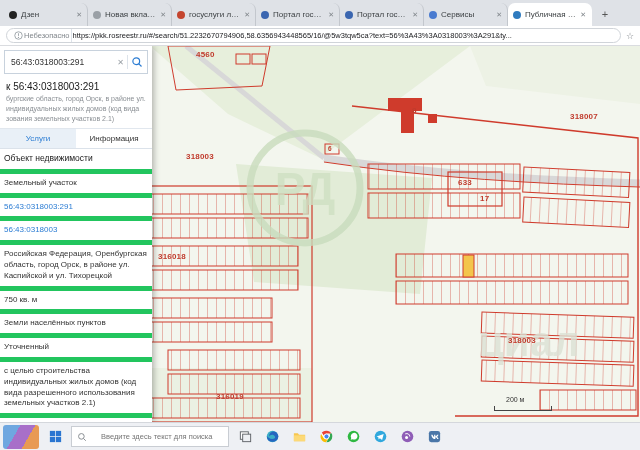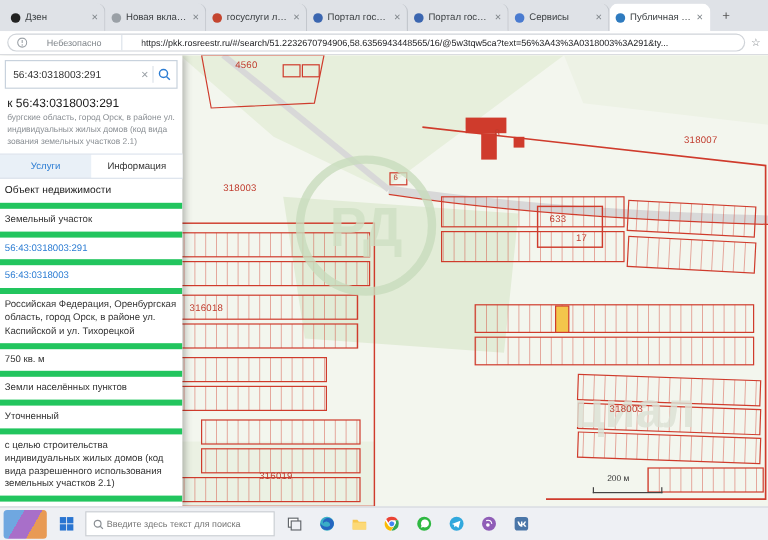--- a/index.html
+++ b/index.html
@@ -11,30 +11,30 @@
   .tabstrip{position:absolute;top:0;left:0;right:0;height:26px;background:#dfe2e7;display:flex;align-items:flex-end;padding:3px 4px 0}
   .tab{position:relative;height:23px;flex:0 0 84px;display:flex;align-items:center;gap:4px;padding:0 5px;font-size:8px;color:#3c4043;background:#dfe2e7;border-right:1px solid #c3c7cd;border-radius:7px 7px 0 0;white-space:nowrap;overflow:hidden}
   .tab.active{background:#fff;border-right:1px solid transparent}
   .fav{width:8px;height:8px;border-radius:50%;flex:0 0 auto}
   .tab .title{flex:1;overflow:hidden;text-overflow:ellipsis}
   .tab .x{font-size:7px;color:#80868b}
   .newtab{width:18px;height:18px;margin:0 0 3px 4px;display:flex;align-items:center;justify-content:center;font-size:11px;color:#555}
 
   
   .addrbar{position:absolute;top:26px;left:0;right:0;height:20px;background:#fff;border-bottom:1px solid #dadce0;display:flex;align-items:center;gap:5px;padding:0 6px}
-  .addrpill{flex:1;height:15px;border:1px solid #d0d4d9;border-radius:8px;background:#fff;display:flex;align-items:center;gap:16px;padding:0 7px;font-size:7.5px;color:#5f6368;white-space:nowrap;overflow:hidden}
+  .addrpill{flex:1;height:15px;border:1px solid #d0d4d9;border-radius:8px;background:#fff;display:flex;align-items:center;gap:1px;padding:0 7px;font-size:7.5px;color:#5f6368;white-space:nowrap;overflow:hidden}
   .sec{color:#80868b;flex:0 0 auto}
   .url{color:#202124;overflow:hidden;text-overflow:ellipsis}
   .star{font-size:9px;color:#80868b;flex:0 0 auto}
 
   
   .content{position:absolute;top:46px;left:0;width:640px;height:376px;overflow:hidden;background:#f3f6ee}
   .mapwrap{position:absolute;inset:0}
   .mapwrap svg{position:absolute;inset:0}
-  .maplabel{position:absolute;font-size:8px;font-weight:400;color:#c03b2d;letter-spacing:.2px}
+  .maplabel{position:absolute;font-size:8px;font-weight:700;color:#c03b2d;letter-spacing:.2px}
   .maplabel.small{font-size:6.5px}
   .scalelabel{position:absolute;left:506px;top:350px;font-size:7px;color:#333}
   .scalebar{position:absolute;left:494px;top:360px;width:58px;height:5px;border-left:1px solid #444;border-right:1px solid #444;border-bottom:1px solid #444}
 
   
   .sidebar{position:absolute;top:0;left:0;width:152px;height:376px;background:#fff;box-shadow:2px 0 6px rgba(0,0,0,.28);display:flex;flex-direction:column}
   .searchrow{margin:4px 4px 2px;border:1px solid #c8d2dd;height:24px;display:flex;align-items:center;padding:0 4px;gap:3px;background:#fff;flex:0 0 auto}
   .searchinput{flex:1;min-width:0;border:none;outline:none;font-size:8.5px;color:#333;font-family:inherit}
   .clearbtn{color:#9aa0a6;font-size:8px}
   .sep{width:1px;height:14px;background:#dde3ea}
@@ -47,21 +47,21 @@
   .sb-rows{flex:1;overflow:hidden}
   .sb-row{padding:4px 4px;border-bottom:5px solid #22c55e;font-size:8px;color:#333;line-height:1.35;word-wrap:break-word}
   .sb-row.header{font-size:8.5px;color:#1a1a1a}
   .sb-row.link{color:#2b7cd3}
 
   
   .taskbar{position:absolute;bottom:0;left:0;right:0;height:28px;background:#eef0f4;border-top:1px solid #d4d7dc;display:flex;align-items:center;gap:5px;padding:0 3px}
   .widget{width:36px;height:24px;border-radius:3px;background:linear-gradient(120deg,#6fa7e0 0 35%,#a86fc9 35% 65%,#e89a54 65% 100%);flex:0 0 auto}
   .tbbtn{width:22px;height:22px;display:flex;align-items:center;justify-content:center;flex:0 0 auto}
   .tbbtn svg,.appicon svg{width:15px;height:15px}
-  .tbsearch{width:158px;height:21px;background:#fff;border:1px solid #c9cdd3;display:flex;align-items:center;gap:0;padding:0 5px;flex:0 0 auto}
+  .tbsearch{width:158px;height:21px;background:#fff;border:1px solid #c9cdd3;display:flex;align-items:center;gap:12px;padding:0 5px;flex:0 0 auto}
   .tbsearch input{flex:1;min-width:0;border:none;outline:none;font-size:7.5px;color:#666;font-family:inherit;background:transparent}
   .appicon{width:22px;height:22px;display:flex;align-items:center;justify-content:center;flex:0 0 auto}
 </style>
 </head>
 <body>
 
 <div class="screen">
 
   <div class="tabstrip">
     <div class="tab">

